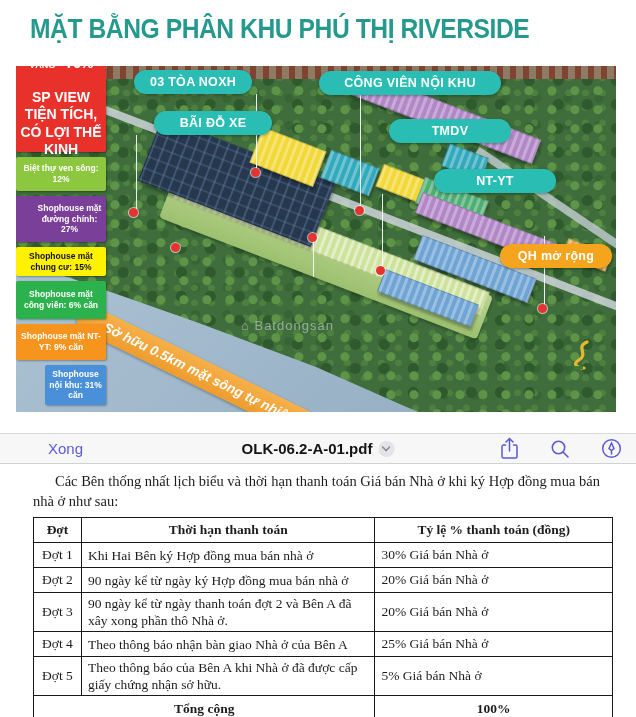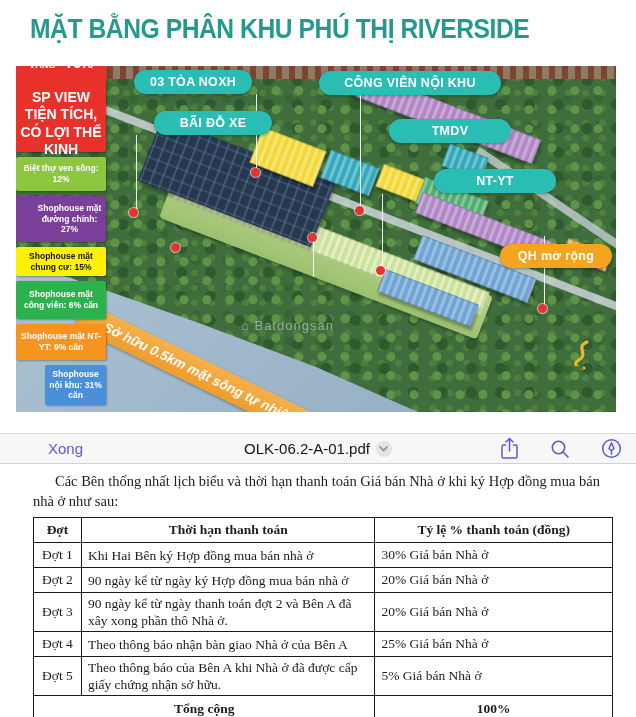--- a/index.html
+++ b/index.html
@@ -76,21 +76,21 @@
   .lg-note { font-size:14px;margin-top:16px; }
 
   .watermark { position:absolute; left:225px; top:252px; color:rgba(255,255,255,.45); font-size:13px; letter-spacing:1px; }
   .dev-logo { position:absolute; right:22px; bottom:38px; }
 
   
   .toolbar { position:absolute; left:0; top:433px; width:636px; height:31px; background:#f7f7f8;
     border-top:1px solid #d9d9de; border-bottom:1px solid #d1d1d6; display:flex; align-items:center; }
   .done-btn { position:absolute; left:48px; color:#5b5ad6; font-size:15px; cursor:pointer; }
   .file-group { position:absolute; left:50%; transform:translateX(-50%); display:flex; align-items:center; gap:6px; }
-  .file-name { font-size:15px; font-weight:normal; color:#141414; }
+  .file-name { font-size:15px; font-weight:bold; color:#141414; }
   .chev { width:16px; height:16px; border-radius:50%; background:#e3e3e8; display:flex; align-items:center; justify-content:center; }
   .tool-icons { position:absolute; right:14px; display:flex; align-items:center; gap:31px; }
   .tool-icons svg { display:block; }
 
   
   .doc { position:absolute; left:0; top:464px; width:636px; height:253px; background:#fff;
     font-family:"Liberation Serif",serif; color:#1c1c1c; }
   .intro { padding:7px 22px 0 33px; text-indent:22px; font-size:14.5px; line-height:20px; }
   table.pay { border-collapse:collapse; margin:6px 0 0 33px; width:580px; font-size:13.5px; }
   table.pay th, table.pay td { border:1.4px solid #1a1a1a; padding:2px 6px; vertical-align:middle; }

